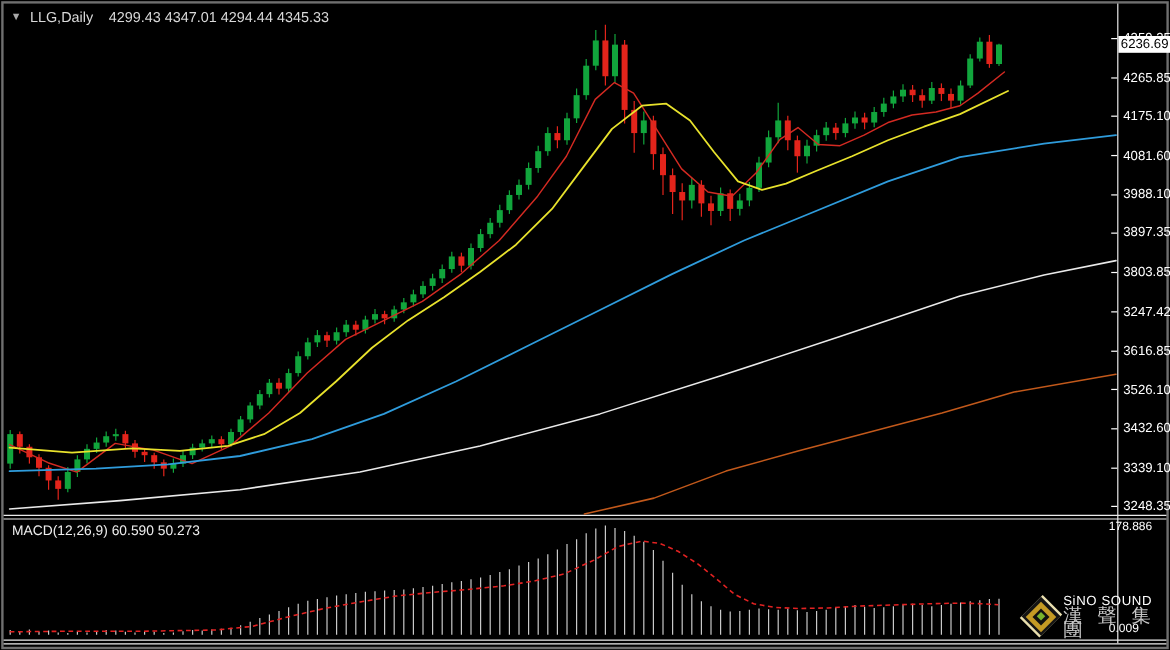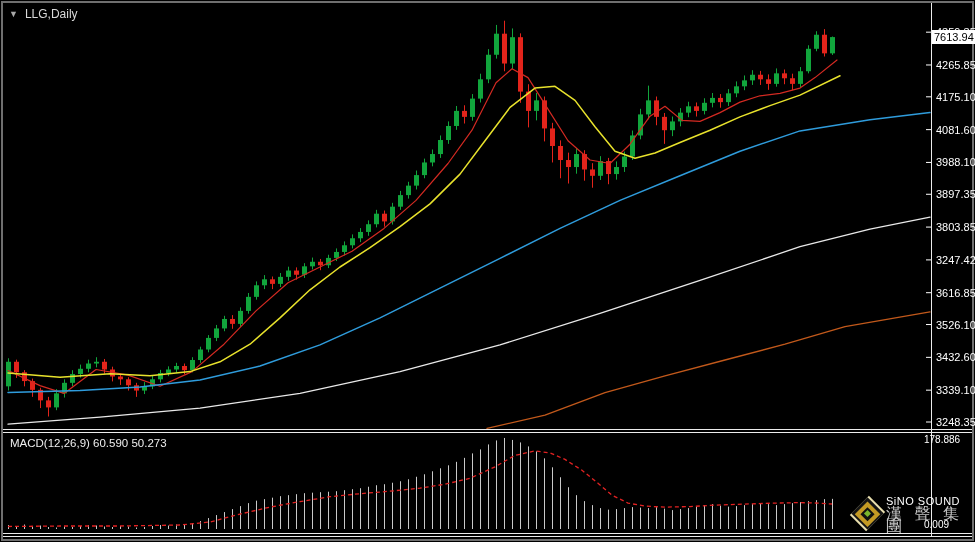--- a/index.html
+++ b/index.html
@@ -371,41 +371,42 @@
     <line x1="926" y1="292.70072" x2="931" y2="292.70072" stroke="#fff" stroke-width="1"></line>
     <line x1="926" y1="324.54308" x2="931" y2="324.54308" stroke="#fff" stroke-width="1"></line>
     <line x1="926" y1="357.35036" x2="931" y2="357.35036" stroke="#fff" stroke-width="1"></line>
     <line x1="926" y1="390.15764" x2="931" y2="390.15764" stroke="#fff" stroke-width="1"></line>
     <line x1="926" y1="422" x2="931" y2="422" stroke="#fff" stroke-width="1"></line>
   </svg>
 
 <div class="overlay title-bar" style="position:absolute;">
   <span class="tri">▼</span>
   <span>LLG,Daily</span>
+  <span class="ohlc">4299.43 4347.01 4294.44 4345.33</span>
 </div>
 
 <div class="overlay macd-label" style="position:absolute;">MACD(12,26,9) 60.590 50.273</div>
 
 <div id="axis-labels">
     <div class="axis-label" style="top: 25px;">4359.35</div>
     <div class="axis-label" style="top: 58px;">4265.85</div>
     <div class="axis-label" style="top: 90px;">4175.10</div>
     <div class="axis-label" style="top: 123px;">4081.60</div>
     <div class="axis-label" style="top: 155px;">3988.10</div>
     <div class="axis-label" style="top: 187px;">3897.35</div>
     <div class="axis-label" style="top: 220px;">3803.85</div>
     <div class="axis-label" style="top: 253px;">3247.42</div>
     <div class="axis-label" style="top: 286px;">3616.85</div>
     <div class="axis-label" style="top: 318px;">3526.10</div>
     <div class="axis-label" style="top: 350px;">3432.60</div>
     <div class="axis-label" style="top: 383px;">3339.10</div>
     <div class="axis-label" style="top: 415px;">3248.35</div>
   </div>
 
-<div class="cur-price" style="top: 30px;">7613.94</div>
+<div class="cur-price" style="top: 30px;">6236.69</div>
 
 <div class="macd-axis" id="macd-max" style="top: 434px;">178.886</div>
 <div class="macd-axis" id="macd-min" style="top: 519px;">0.009</div>
 
 <div class="logo">
   <div class="d0">
     <div class="d1">
         <div class="d2">
           <div class="d3">
             <div class="d4"></div>

